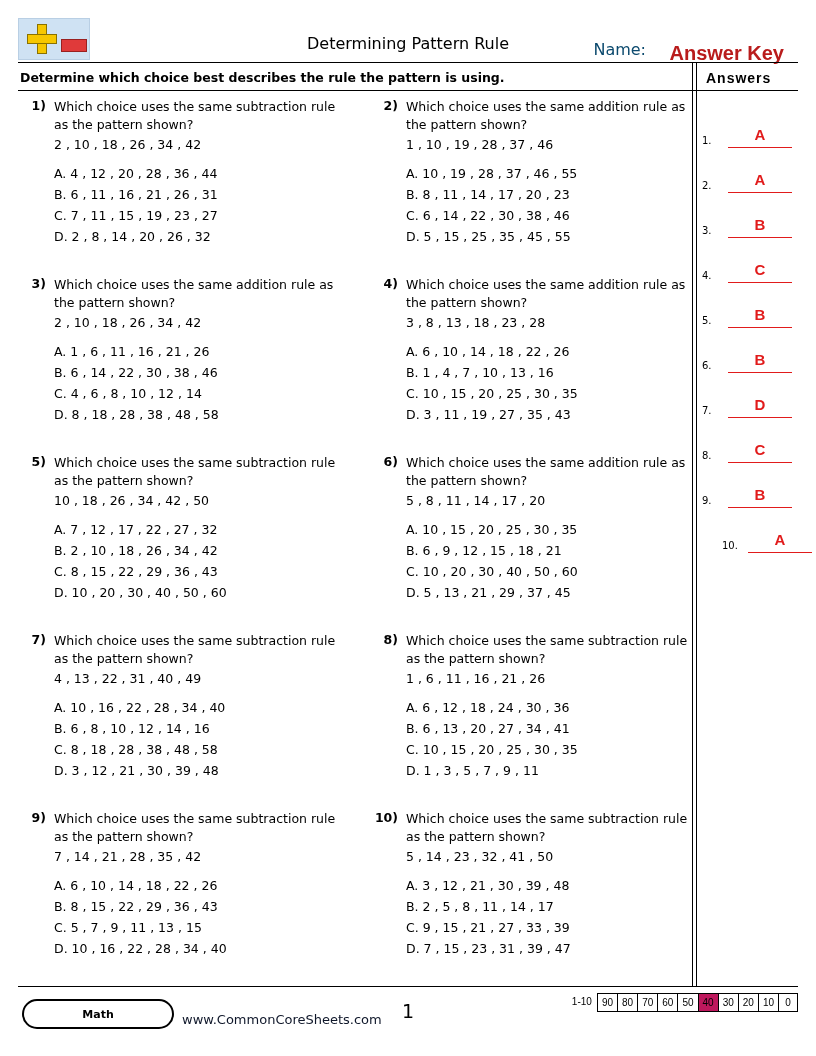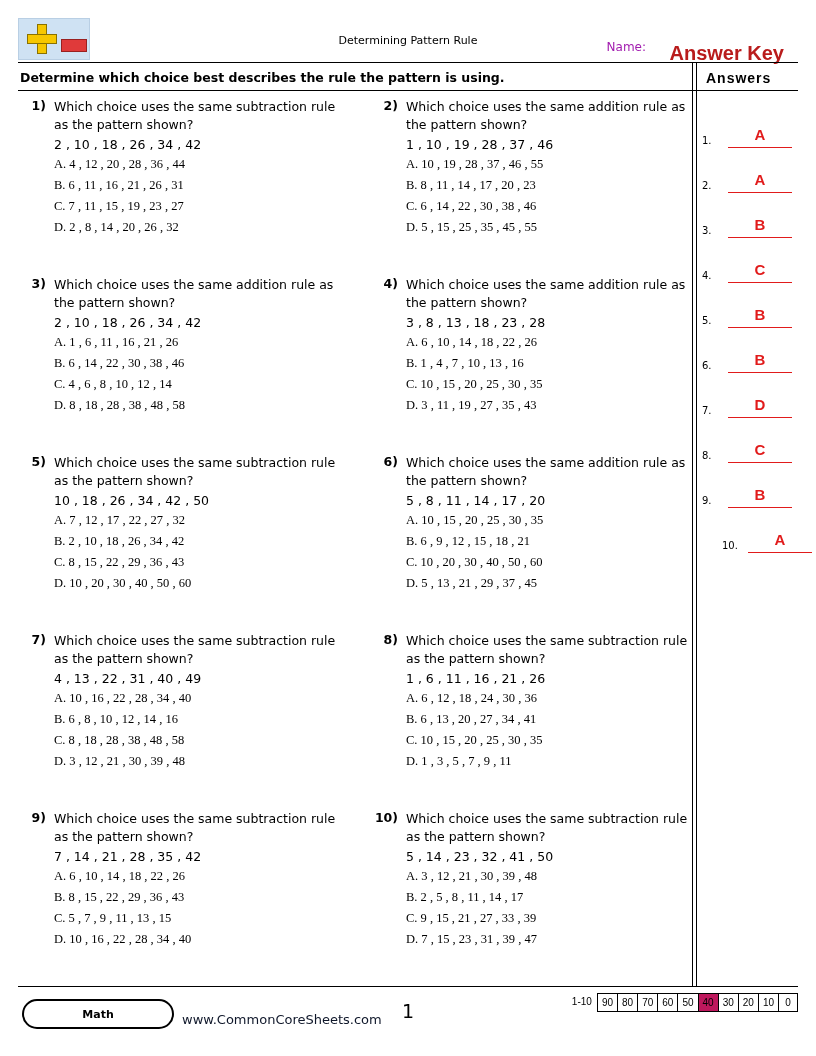--- a/index.html
+++ b/index.html
@@ -62,28 +62,28 @@
     height: 13px;
     background: #e03a3a;
     border: 1px solid #9a2020;
   }
   .doc-title {
     position: absolute;
     left: 0;
     right: 0;
     top: 16px;
     text-align: center;
-    font-size: 11px;
+    font-size: 16px;
   }
   .name-label {
     position: absolute;
     right: 152px;
     top: 22px;
-    font-size: 12px;
-    color: #a21caf;
+    font-size: 16px;
+    color: #0c4a6e;
   }
   .answer-key {
     position: absolute;
     right: 14px;
     top: 12px;
     font-size: 20px;
     font-weight: bold;
     color: #b91c1c;
     font-family: "Liberation Sans", sans-serif;
     margin-top: 12px;
@@ -212,21 +212,21 @@
   }
   .q-text {
     line-height: 18px;
   }
   .q-seq {
     text-align: left;
     margin-top: 2px;
     line-height: 18px;
   }
   .choices {
-    font-family: Liberation Serif, serif;
+    margin-top: 9px;
   }
   .choice {
     line-height: 21px;
   }
 
   
   .footer-rule {
     position: absolute;
     left: 18px;
     right: 18px;

